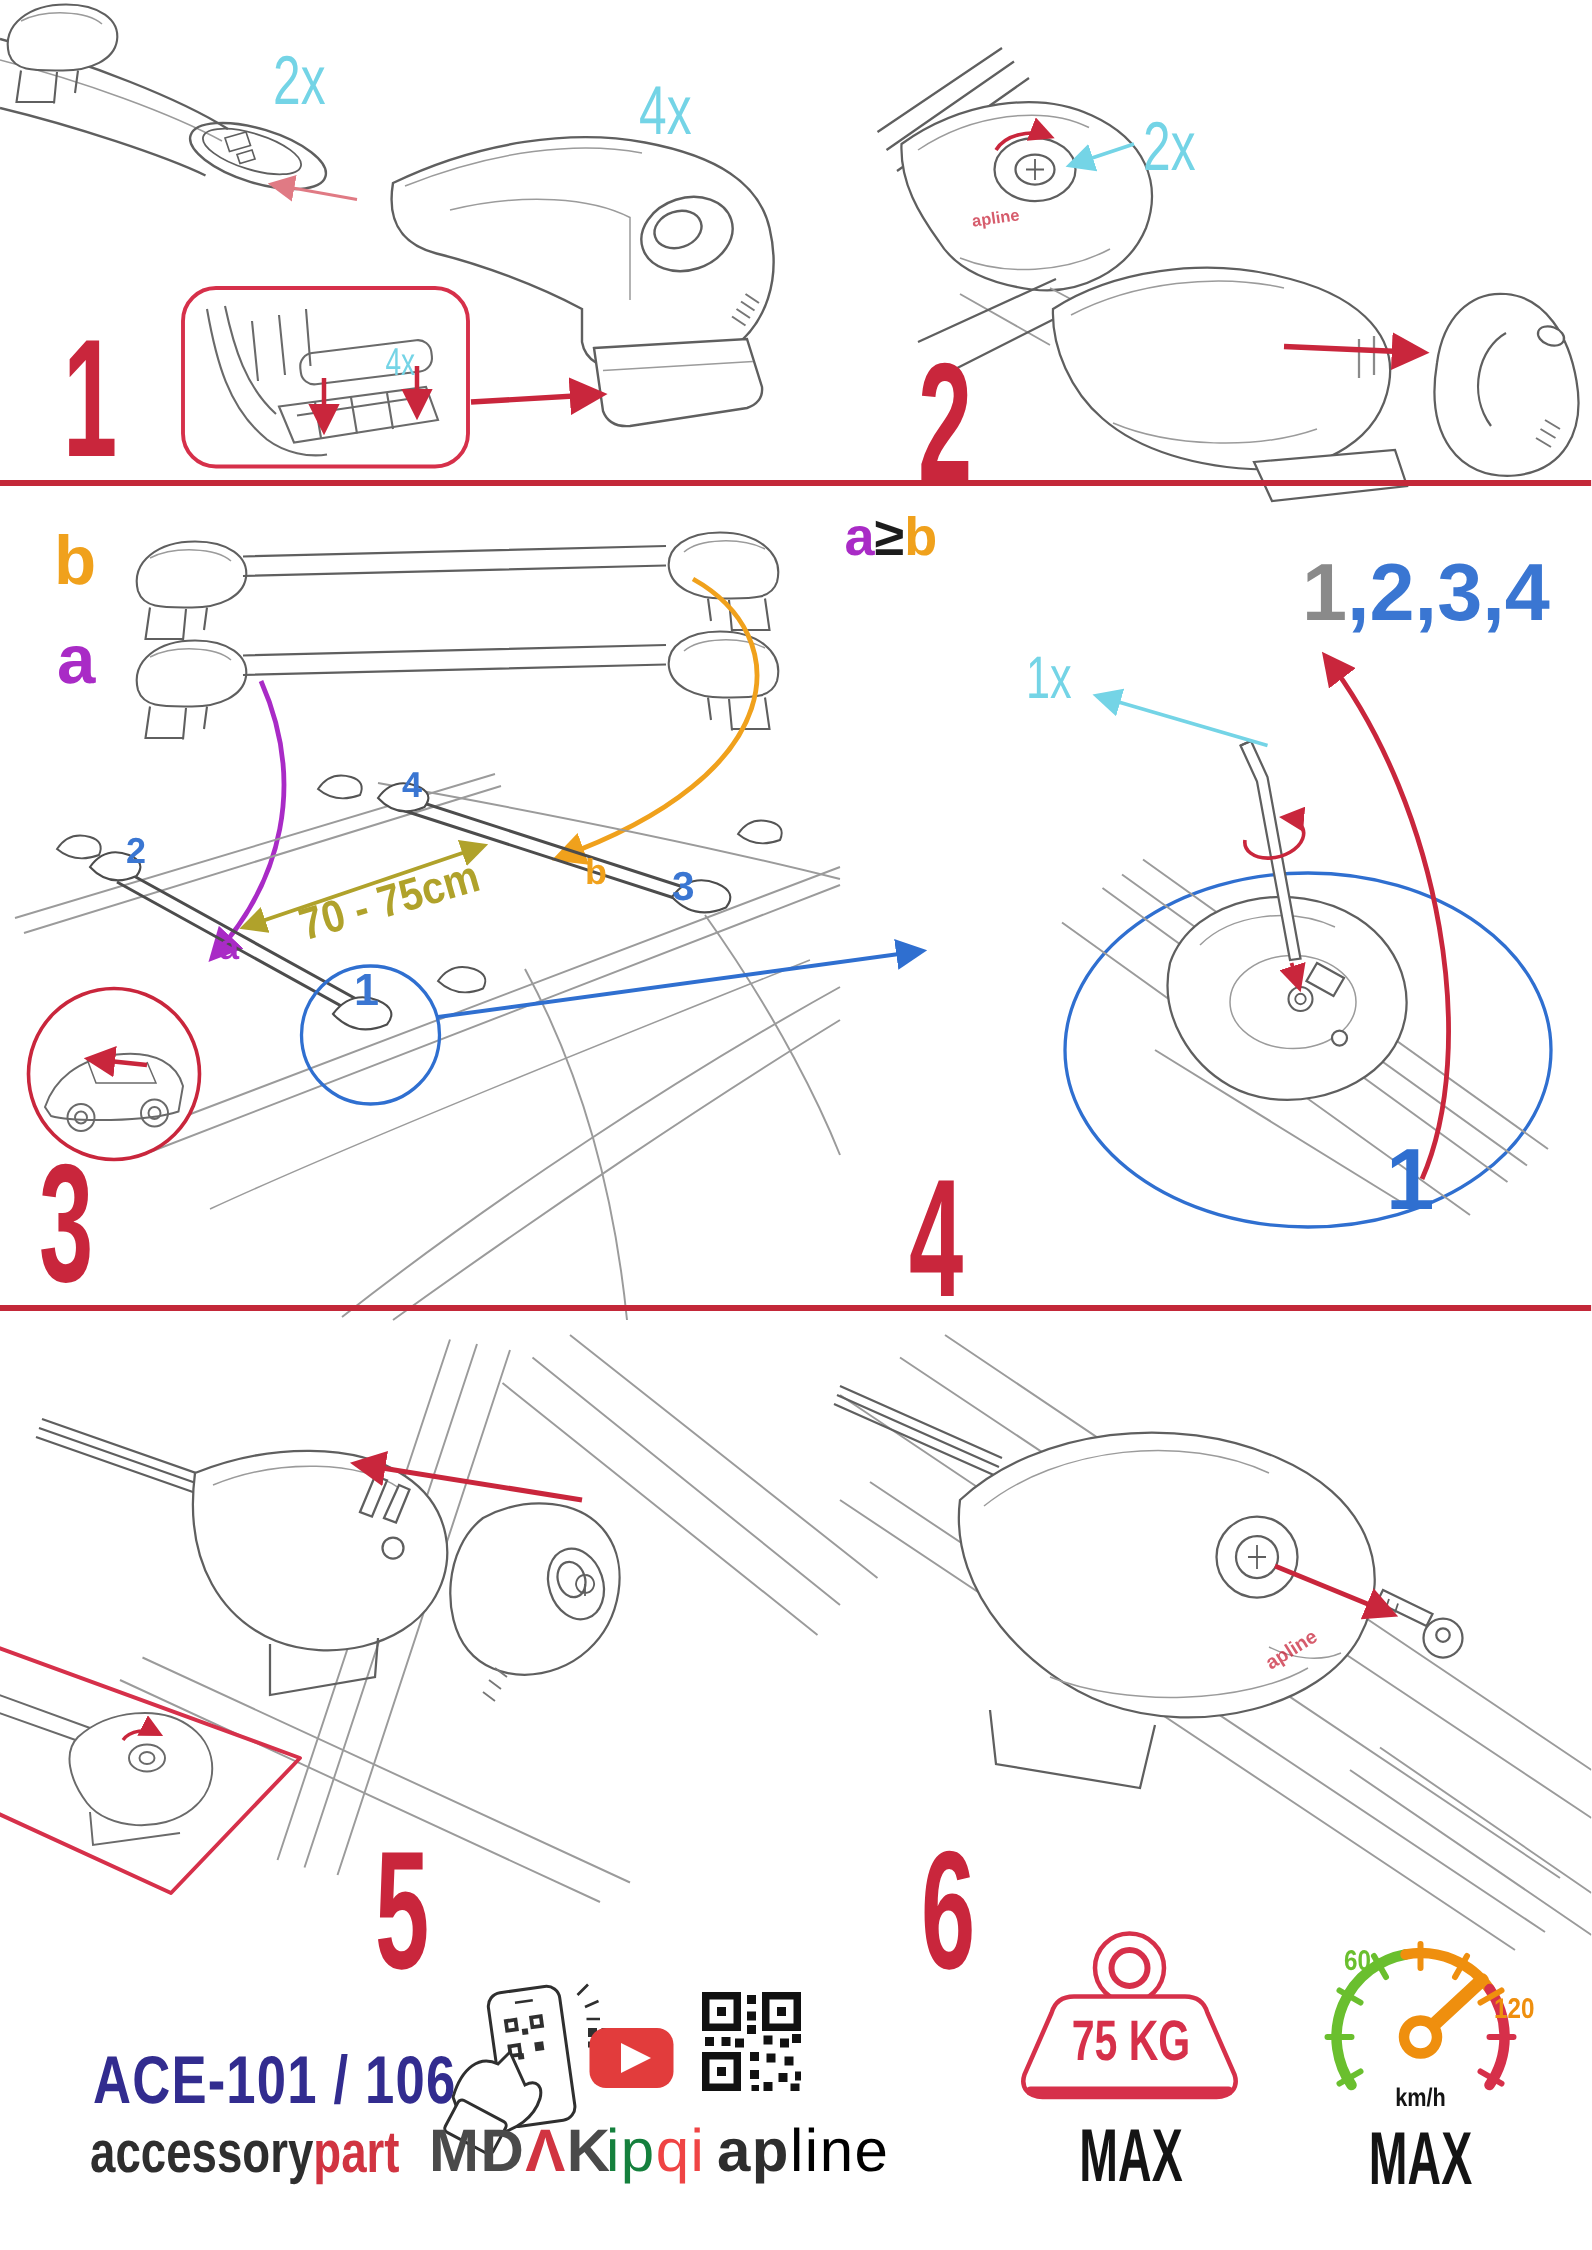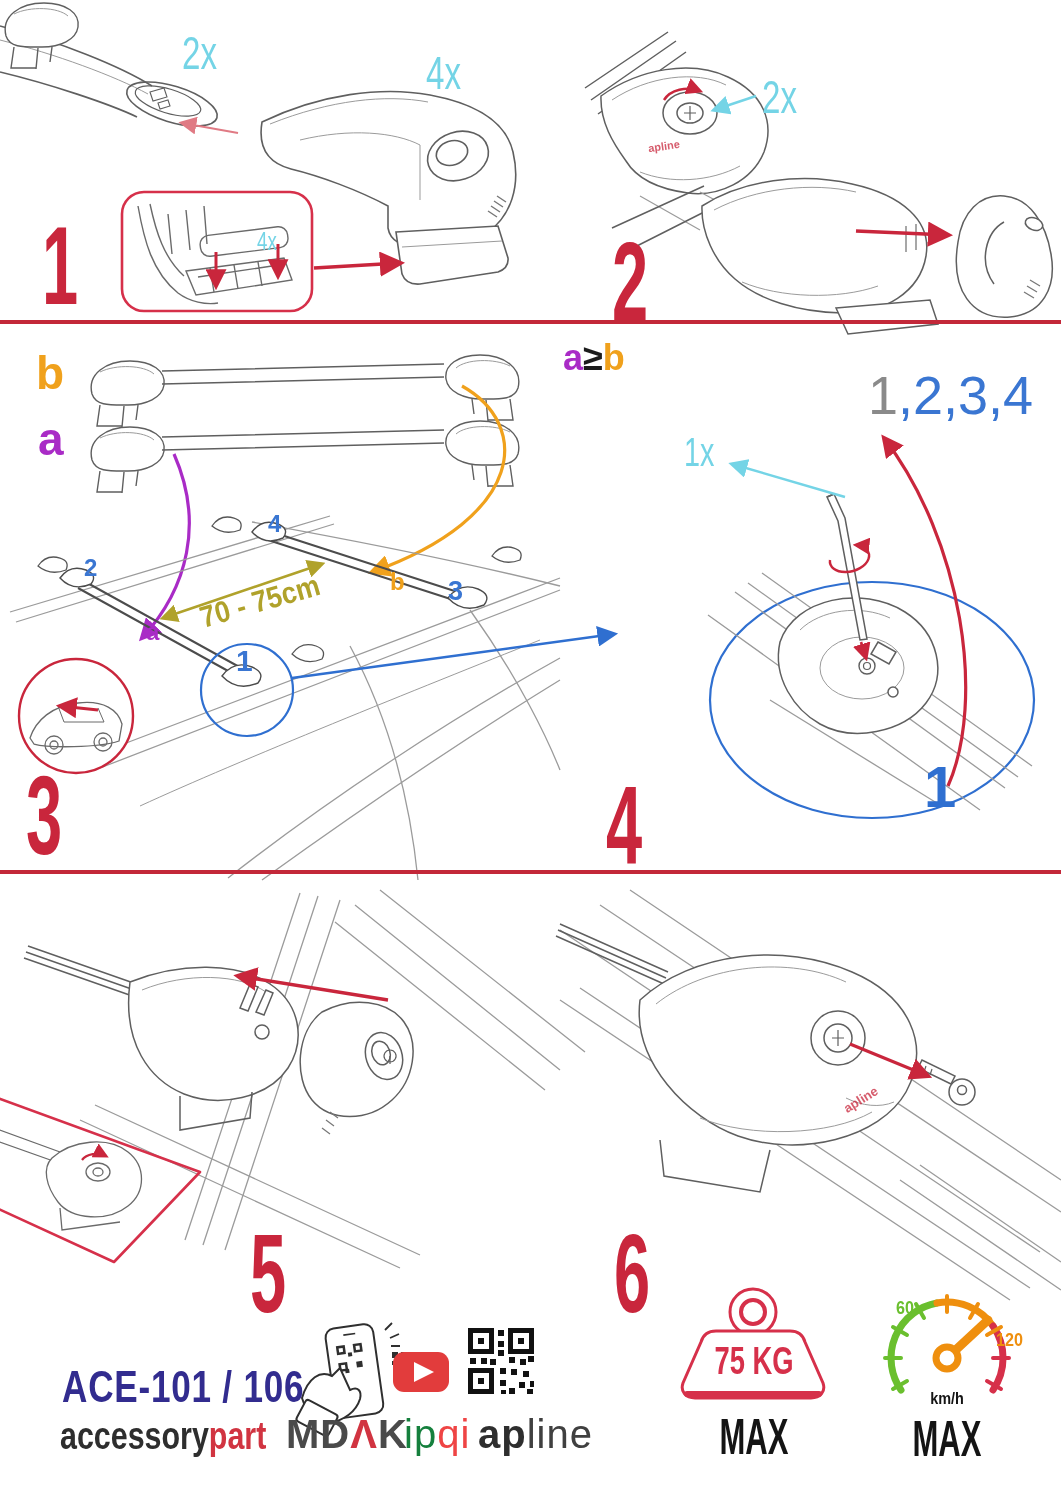--- a/index.html
+++ b/index.html
@@ -6,21 +6,21 @@
   #page{position:relative;width:1061px;height:1500px;background:#ffffff;overflow:hidden;
         font-family:"Liberation Sans",sans-serif;}
   .abs{position:absolute;white-space:nowrap;}
   .stepnum{font-size:112px;font-weight:700;color:#c9263c;transform:scaleX(.58);transform-origin:0 0;line-height:.78;}
   .qty{color:#74d4e6;font-size:46px;font-weight:400;transform:scaleX(.72);transform-origin:0 0;line-height:1;}
   .qty.small{font-size:26px;}
   .poslbl{font-weight:700;font-size:24px;line-height:1;}
   .blue{color:#3a76d2;} .orange{color:#f0a11c;} .purple{color:#a92bc6;} .gray{color:#8a8a8a;} .dark{color:#1c1c1c;}
   .barlbl{font-size:46px;font-weight:700;line-height:1;}
   .rule{font-size:36px;font-weight:700;line-height:1;}
-  .seq{font-size:54px;font-weight:400;line-height:1;text-align:right;}
+  .seq{font-size:54px;font-weight:700;line-height:1;text-align:right;}
   .bigblue{font-size:58px;font-weight:700;color:#2f6fd0;line-height:1;}
   .dim{font-size:30px;font-weight:700;color:#b0a22b;transform:rotate(-16deg) scaleX(.9);transform-origin:0 0;}
   .footlogo{color:#c9263c;font-weight:700;font-size:12px;opacity:.75;}
   .model{color:#322c8f;font-size:45px;font-weight:700;letter-spacing:1px;transform:scaleX(.78);transform-origin:0 0;line-height:1;}
   .brand{font-size:39px;font-weight:700;transform:scaleX(.78);transform-origin:0 0;line-height:1;}
   .brand .p1{color:#2e2e2e;} .brand .p2{color:#d13441;}
   .logo{font-size:40px;font-weight:700;line-height:1;letter-spacing:1px;}
   .maxlbl{font-size:50px;font-weight:700;color:#141414;transform:scaleX(.62);transform-origin:center top;line-height:1;}
   .kg{font-size:38px;font-weight:700;color:#d6304a;transform:scaleX(.72);transform-origin:center top;line-height:1;}
   .ctr{text-align:center;}
@@ -395,21 +395,21 @@
 
 <span class="abs stepnum" style="left:250px;top:1230px">5</span>
 <span class="abs stepnum" style="left:614px;top:1230px">6</span>
 <span class="abs footlogo" style="left:842px;top:1092px;transform:rotate(-32deg);font-size:13px">apline</span>
 
 <span class="abs model" style="left:62px;top:1364px">ACE-101 / 106</span>
 <span class="abs brand" style="left:60px;top:1416px"><span class="p1">accessory</span><span class="p2">part</span></span>
 
 <span class="abs logo" style="left:286px;top:1414px"><span style="color:#4a4a4a">MD</span><span style="color:#d13441">Λ</span><span style="color:#4a4a4a">K</span></span>
 <span class="abs logo" style="left:404px;top:1414px;font-weight:400"><span style="color:#15803d">ip</span><span style="color:#ef4444">qi</span></span>
-<span class="abs logo" style="left:478px;top:1414px;font-weight:400"><span style="color:#2e2e2e;font-weight:700">ap</span><span style="color:#404040">line</span></span>
+<span class="abs logo" style="left:478px;top:1414px;font-weight:400"><span style="color:#2e2e2e;font-weight:700">ap</span><span style="color:#000000">line</span></span>
 
 <div class="abs kg ctr" style="left:688px;top:1342px;width:132px">75 KG</div>
 <div class="abs maxlbl ctr" style="left:688px;top:1412px;width:132px">MAX</div>
 
 <span class="abs spd" style="left:896px;top:1298px;color:#6abf2e">60</span>
 <span class="abs spd" style="left:996px;top:1330px;color:#ef8f0e">120</span>
 <div class="abs kmh ctr" style="left:885px;top:1390px;width:124px">km/h</div>
 <div class="abs maxlbl ctr" style="left:885px;top:1414px;width:124px">MAX</div>
 
 </div>

